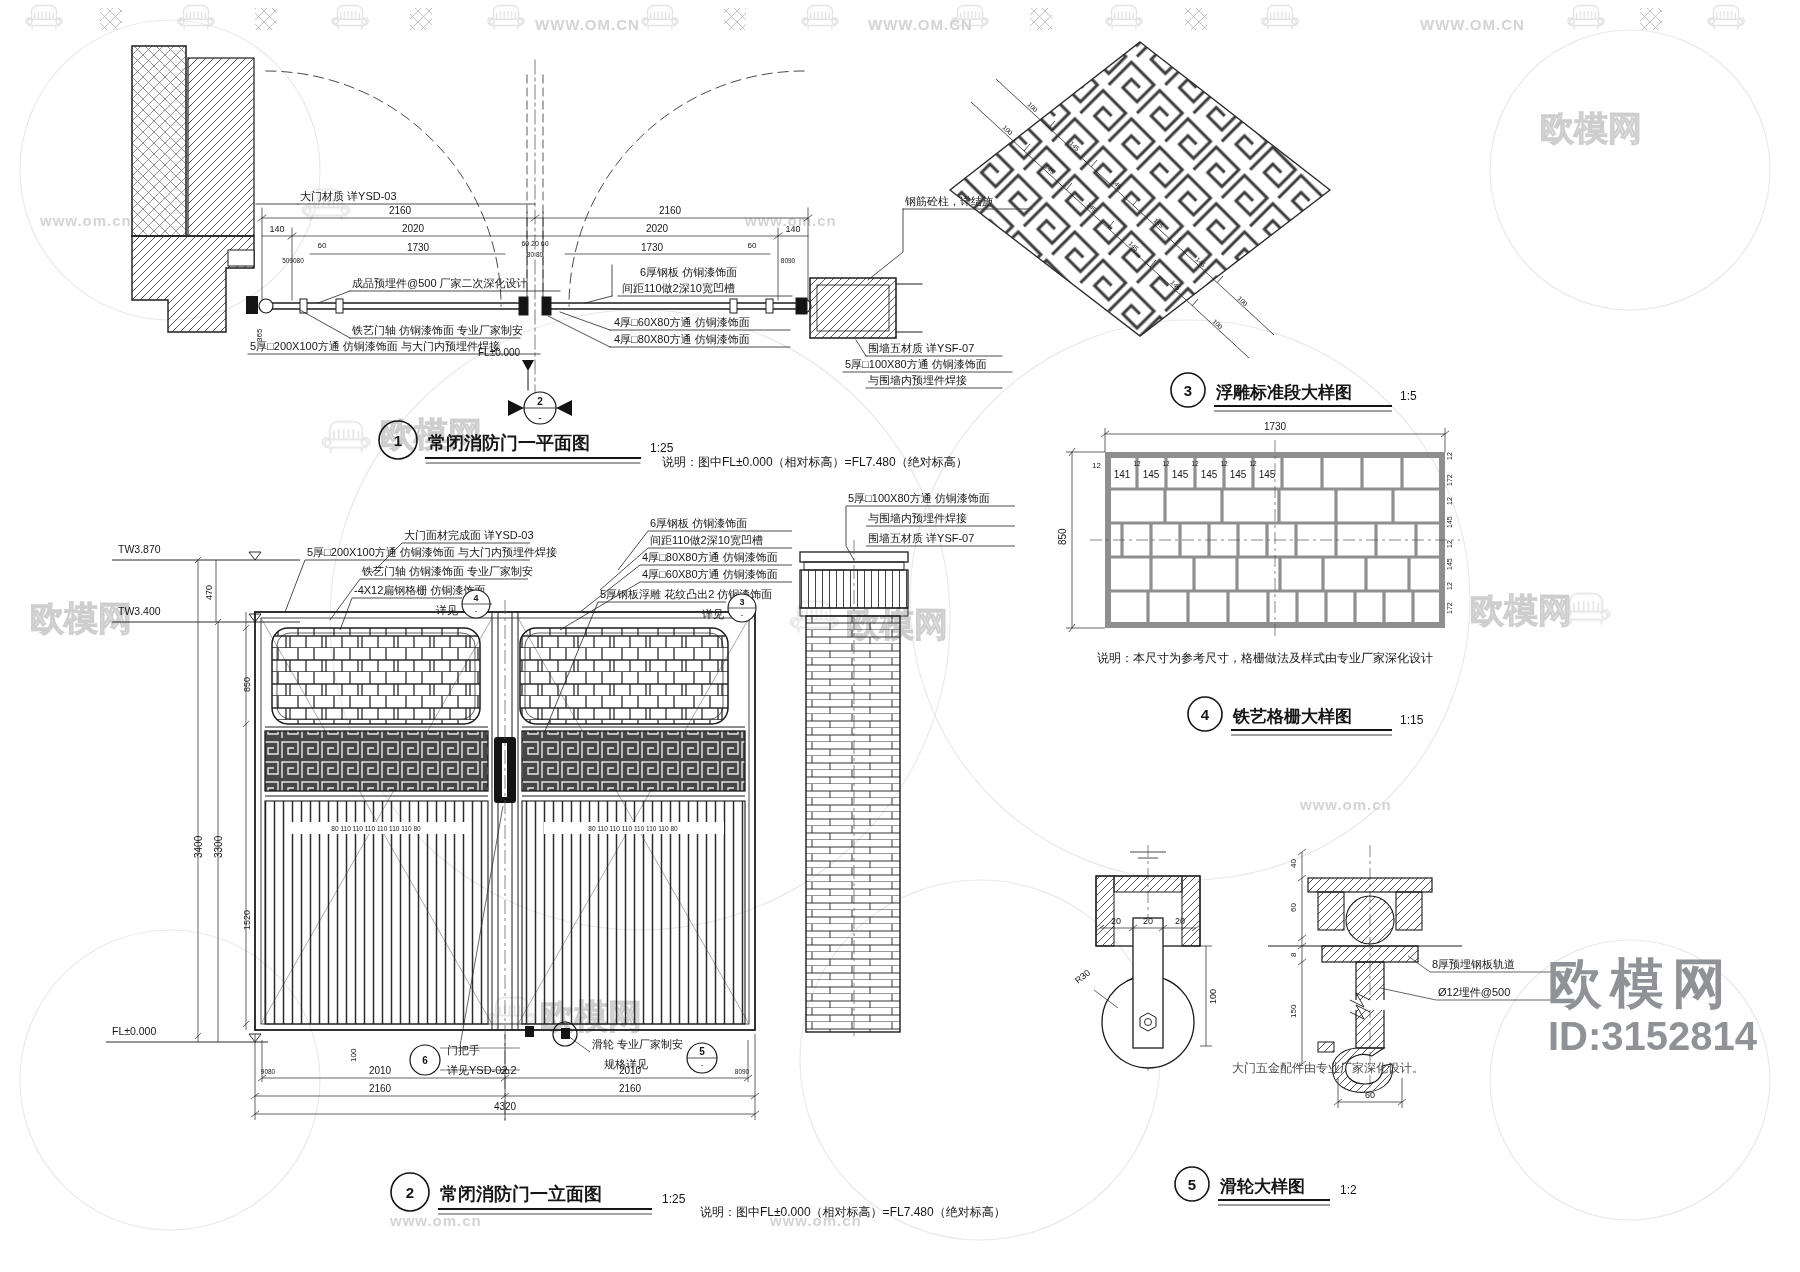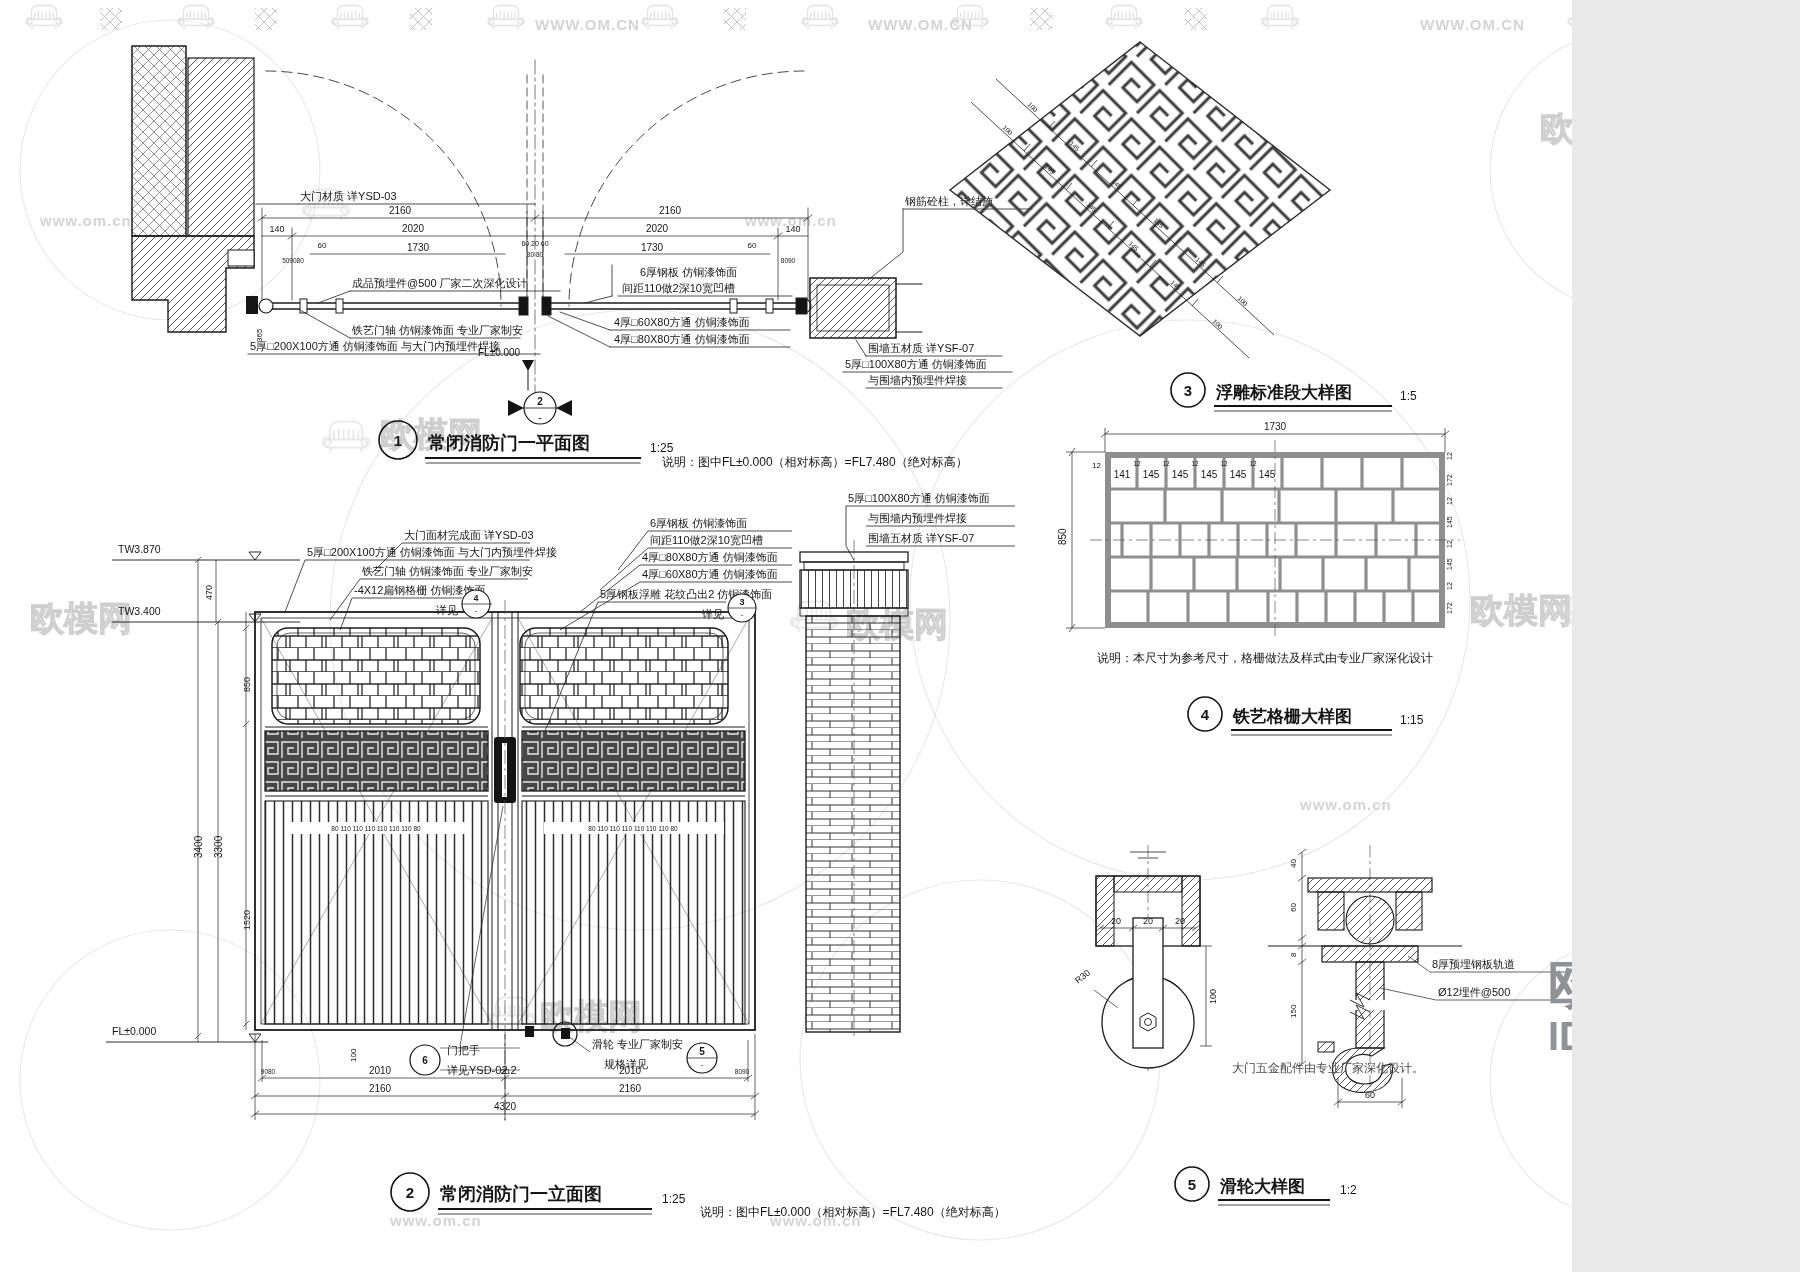--- a/index.html
+++ b/index.html
@@ -1,16 +1,16 @@
 <!DOCTYPE html>
 <html><head>
 <meta charset="utf-8">
 <style>
   html,body{margin:0;padding:0;background:#e9e9e9;}
-  .sheet{position:relative;width:1572px;height:1272px;background:#ffffff;overflow:hidden;
+  .sheet{position:relative;width:1800px;height:1272px;background:#ffffff;overflow:hidden;
          font-family:"Liberation Sans","DejaVu Sans",sans-serif;}
   svg{position:absolute;left:0;top:0;}
   text{font-family:"Liberation Sans","DejaVu Sans",sans-serif;fill:#161616;}
   .t11{font-size:11px}.t10{font-size:10px}.t9{font-size:9px}.t8{font-size:8px}
   .t7{font-size:7px}.t65{font-size:6.5px}.t12{font-size:12px}.tlv{font-size:10.5px}
   .ttl{font-size:18px;font-weight:bold}.tnum{font-size:15px;font-weight:bold}
   .mid{text-anchor:middle}.end{text-anchor:end}
   .wm-logo{font-size:34px;font-weight:bold;fill:#ffffff;stroke:#c9c9c9;stroke-width:1.1px;opacity:.9}
   .wm-site{font-size:15px;font-weight:bold;fill:#d4d4d4;letter-spacing:1px}
   .brand-big{font-size:54px;font-weight:bold;fill:#8f9296;letter-spacing:8px}

